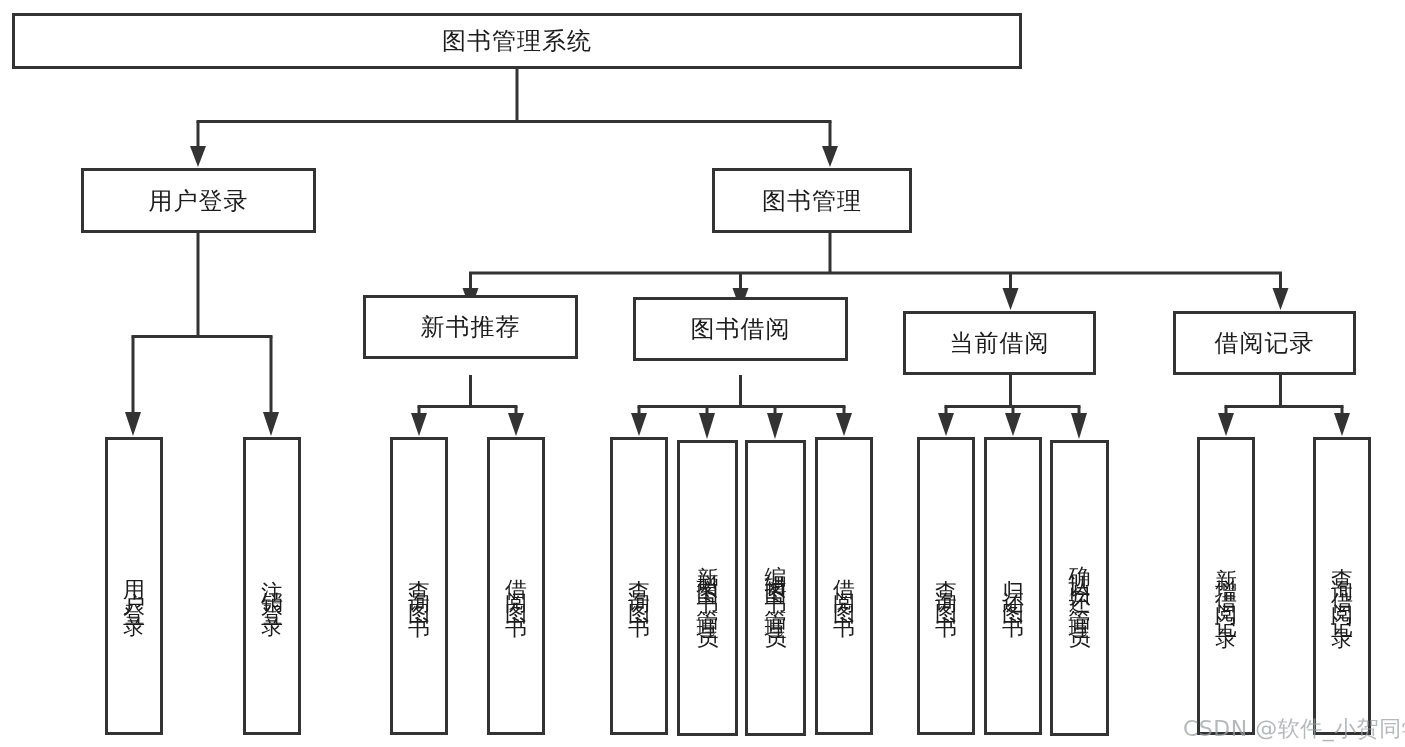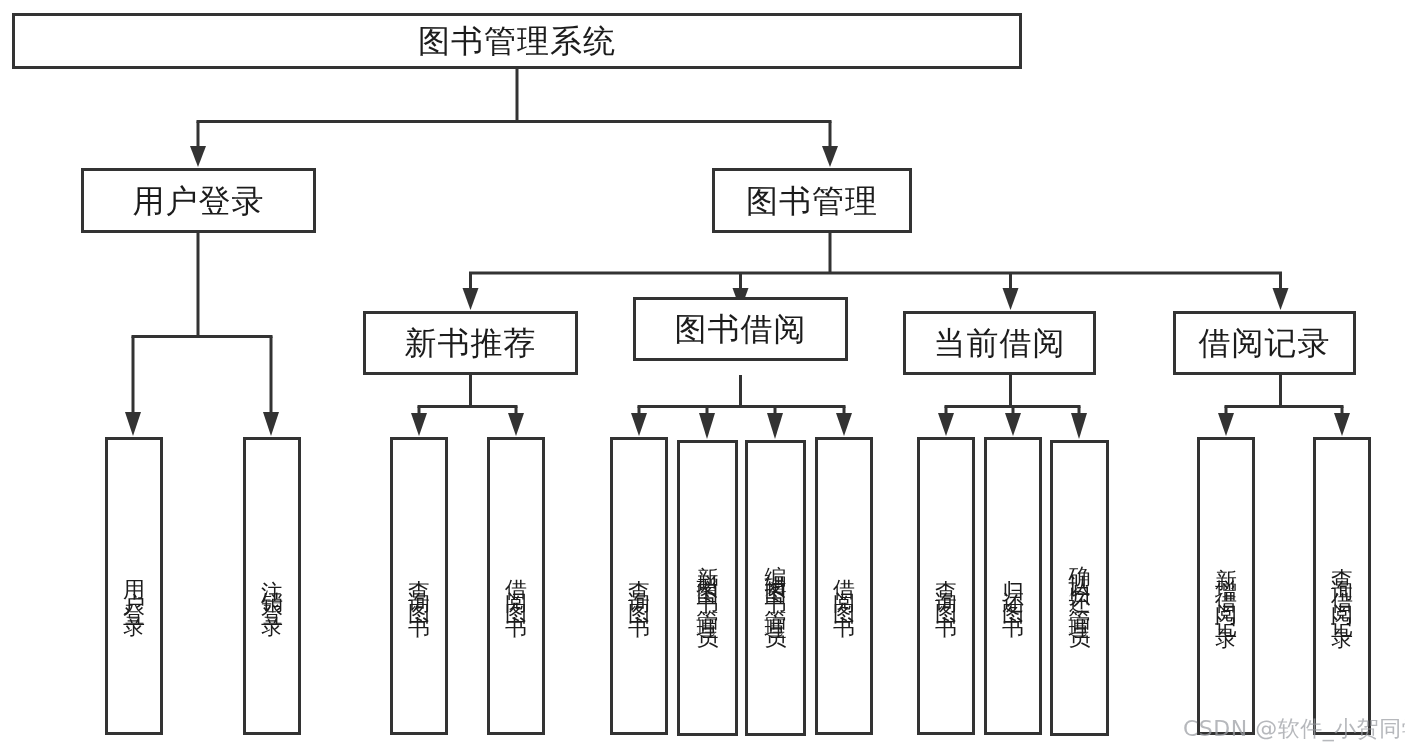--- a/index.html
+++ b/index.html
@@ -15,21 +15,21 @@
     position:absolute;
     box-sizing:border-box;
     background:#ffffff;
     border:3px solid #333333;
     display:flex;align-items:center;justify-content:center;
     z-index:2;
     color:#1c1c1c;
   }
   .node .lbl{
     letter-spacing:1px;
-    font-size:32px;
+    font-size:24px;
     line-height:1;
     white-space:nowrap;
   }
   .node.vbox .lbl{
     writing-mode:vertical-lr;
     text-orientation:mixed;
     font-size:22px;
     letter-spacing:0.55em;
     white-space:normal;
   }
@@ -129,21 +129,21 @@
     <span class="lbl">图书管理系统</span>
   </div>
 
   <div class="node" style="left:81px;top:168px;width:235px;height:65px">
     <span class="lbl">用户登录</span>
   </div>
   <div class="node" style="left:712px;top:168px;width:200px;height:65px">
     <span class="lbl">图书管理</span>
   </div>
 
-  <div class="node" style="left:363px;top:311px;width:215px;height:64px">
+  <div class="node" style="left:363px;top:295px;width:215px;height:64px">
     <span class="lbl">新书推荐</span>
   </div>
   <div class="node" style="left:633px;top:297px;width:215px;height:64px">
     <span class="lbl">图书借阅</span>
   </div>
   <div class="node" style="left:903px;top:311px;width:193px;height:64px">
     <span class="lbl">当前借阅</span>
   </div>
   <div class="node" style="left:1173px;top:311px;width:183px;height:64px">
     <span class="lbl">借阅记录</span>

